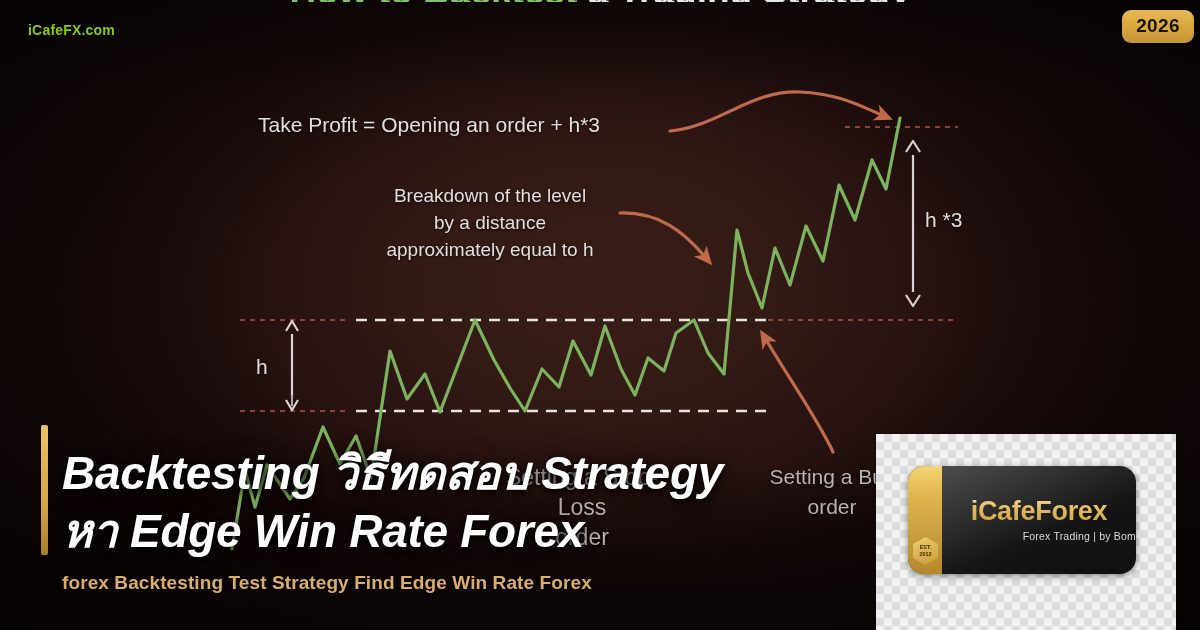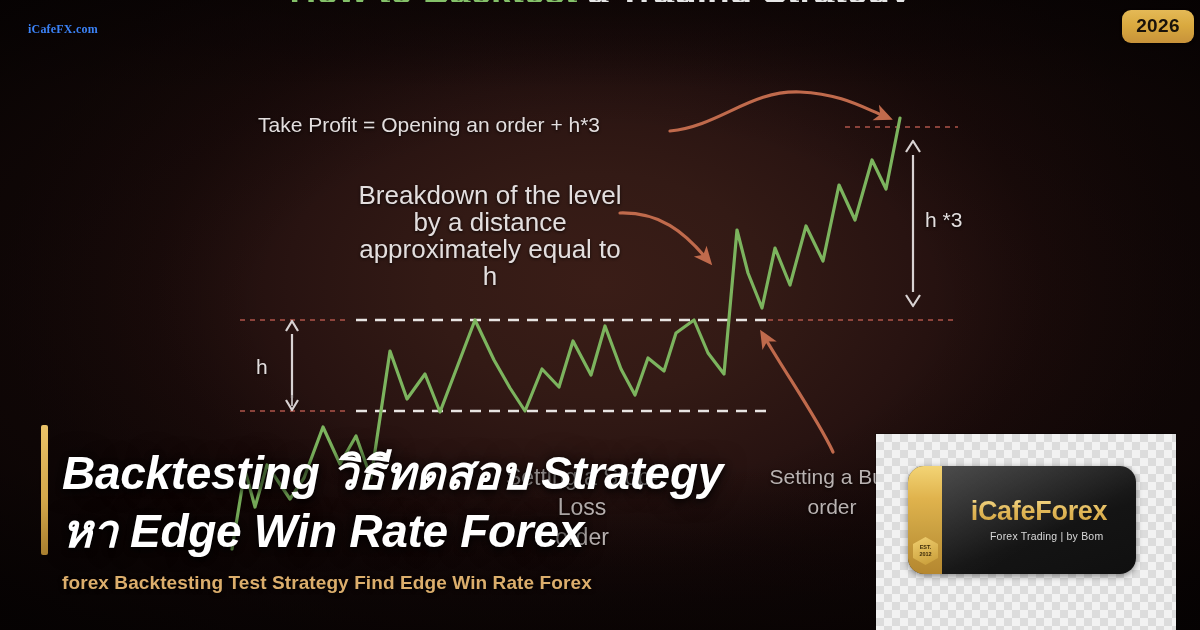--- a/index.html
+++ b/index.html
@@ -21,22 +21,22 @@
   .bg-vignette {
     position:absolute; inset:0;
     background:
       radial-gradient(ellipse 70% 70% at 50% 48%, rgba(0,0,0,0) 40%, rgba(8,3,3,.55) 78%, rgba(5,2,2,.92) 100%),
       linear-gradient(180deg, rgba(10,4,4,.55) 0%, rgba(0,0,0,0) 14%, rgba(0,0,0,0) 74%, rgba(8,3,3,.75) 100%);
   }
 
   
   .site-name {
     position:absolute; left:28px; top:22px;
-    font-size:12px; font-weight:700; color:#3b82f6;
-    letter-spacing:.2px; z-index:40;font-family:Liberation Serif, serif;
+    font-size:14px; font-weight:700; color:#84cc16;
+    letter-spacing:.2px; z-index:40;
   }
   .headline-clip {
     position:absolute; left:0; top:-28px; width:1200px; height:30px;
     overflow:hidden; z-index:35;
     text-align:center;
   }
   .headline {
     font-size:37px; font-weight:700; line-height:40px;
     white-space:nowrap; color:#e6e6e6;
   }
@@ -53,21 +53,21 @@
 
   
   #chart { position:absolute; left:0; top:0; width:1200px; height:630px; z-index:10; }
 
   .ann-text {
     position:absolute; z-index:20;
     color:#e3dede; font-weight:400;
     text-shadow:0 1px 3px rgba(0,0,0,.75);
   }
   #ann-takeprofit { left:258px; top:113px; font-size:21px; }
-  #ann-breakdown  { left:355px; top:182px; font-size:26px; line-height:27px; text-align:center; width:270px; }
+  #ann-breakdown  { left:355px; top:182px; font-size:19px; line-height:27px; text-align:center; width:270px; }
   #lbl-h    { left:256px; top:355px; font-size:21px; }
   #lbl-h3   { left:925px; top:208px; font-size:21px; }
   #lbl-sl   { left:497px; top:462px; font-size:23px; line-height:30px; text-align:center; width:170px; color:#b9b2b1; z-index:12;}
   #lbl-buy  { left:762px; top:462px; font-size:21px; line-height:30px; text-align:center; width:140px; color:#b9b2b1; z-index:12;}
 
   
   .gold-bar {
     position:absolute; left:41px; top:425px; width:7px; height:130px;
     background:linear-gradient(180deg,#e9c268 0%,#d7ab4d 55%,#a97f2f 100%);
     border-radius:2px; z-index:30;
@@ -120,21 +120,21 @@
   .est-hex span { font-size:5.5px; font-weight:700; color:#3b2a08; }
   .logo-name {
     position:absolute; left:34px; right:0; top:30px;
     text-align:center; font-size:27px; font-weight:700;
     background:linear-gradient(180deg,#f6dd93 0%,#e2b95a 45%,#cf9f3c 100%);
     -webkit-background-clip:text; background-clip:text; color:transparent;
     letter-spacing:-.3px;
   }
   .logo-tag {
     position:absolute; left:34px; right:0; top:64px;
-    text-align:left; font-size:10.5px; color:#d9d9d9; letter-spacing:.2px;padding-left:48px;
+    text-align:right; font-size:10.5px; color:#d9d9d9; letter-spacing:.2px;padding-left:48px;
   }
 </style>
 </head>
 <body>
 
 <div id="stage">
   <div class="bg-glow"></div>
   <div class="bg-vignette"></div>
 </div>
 

